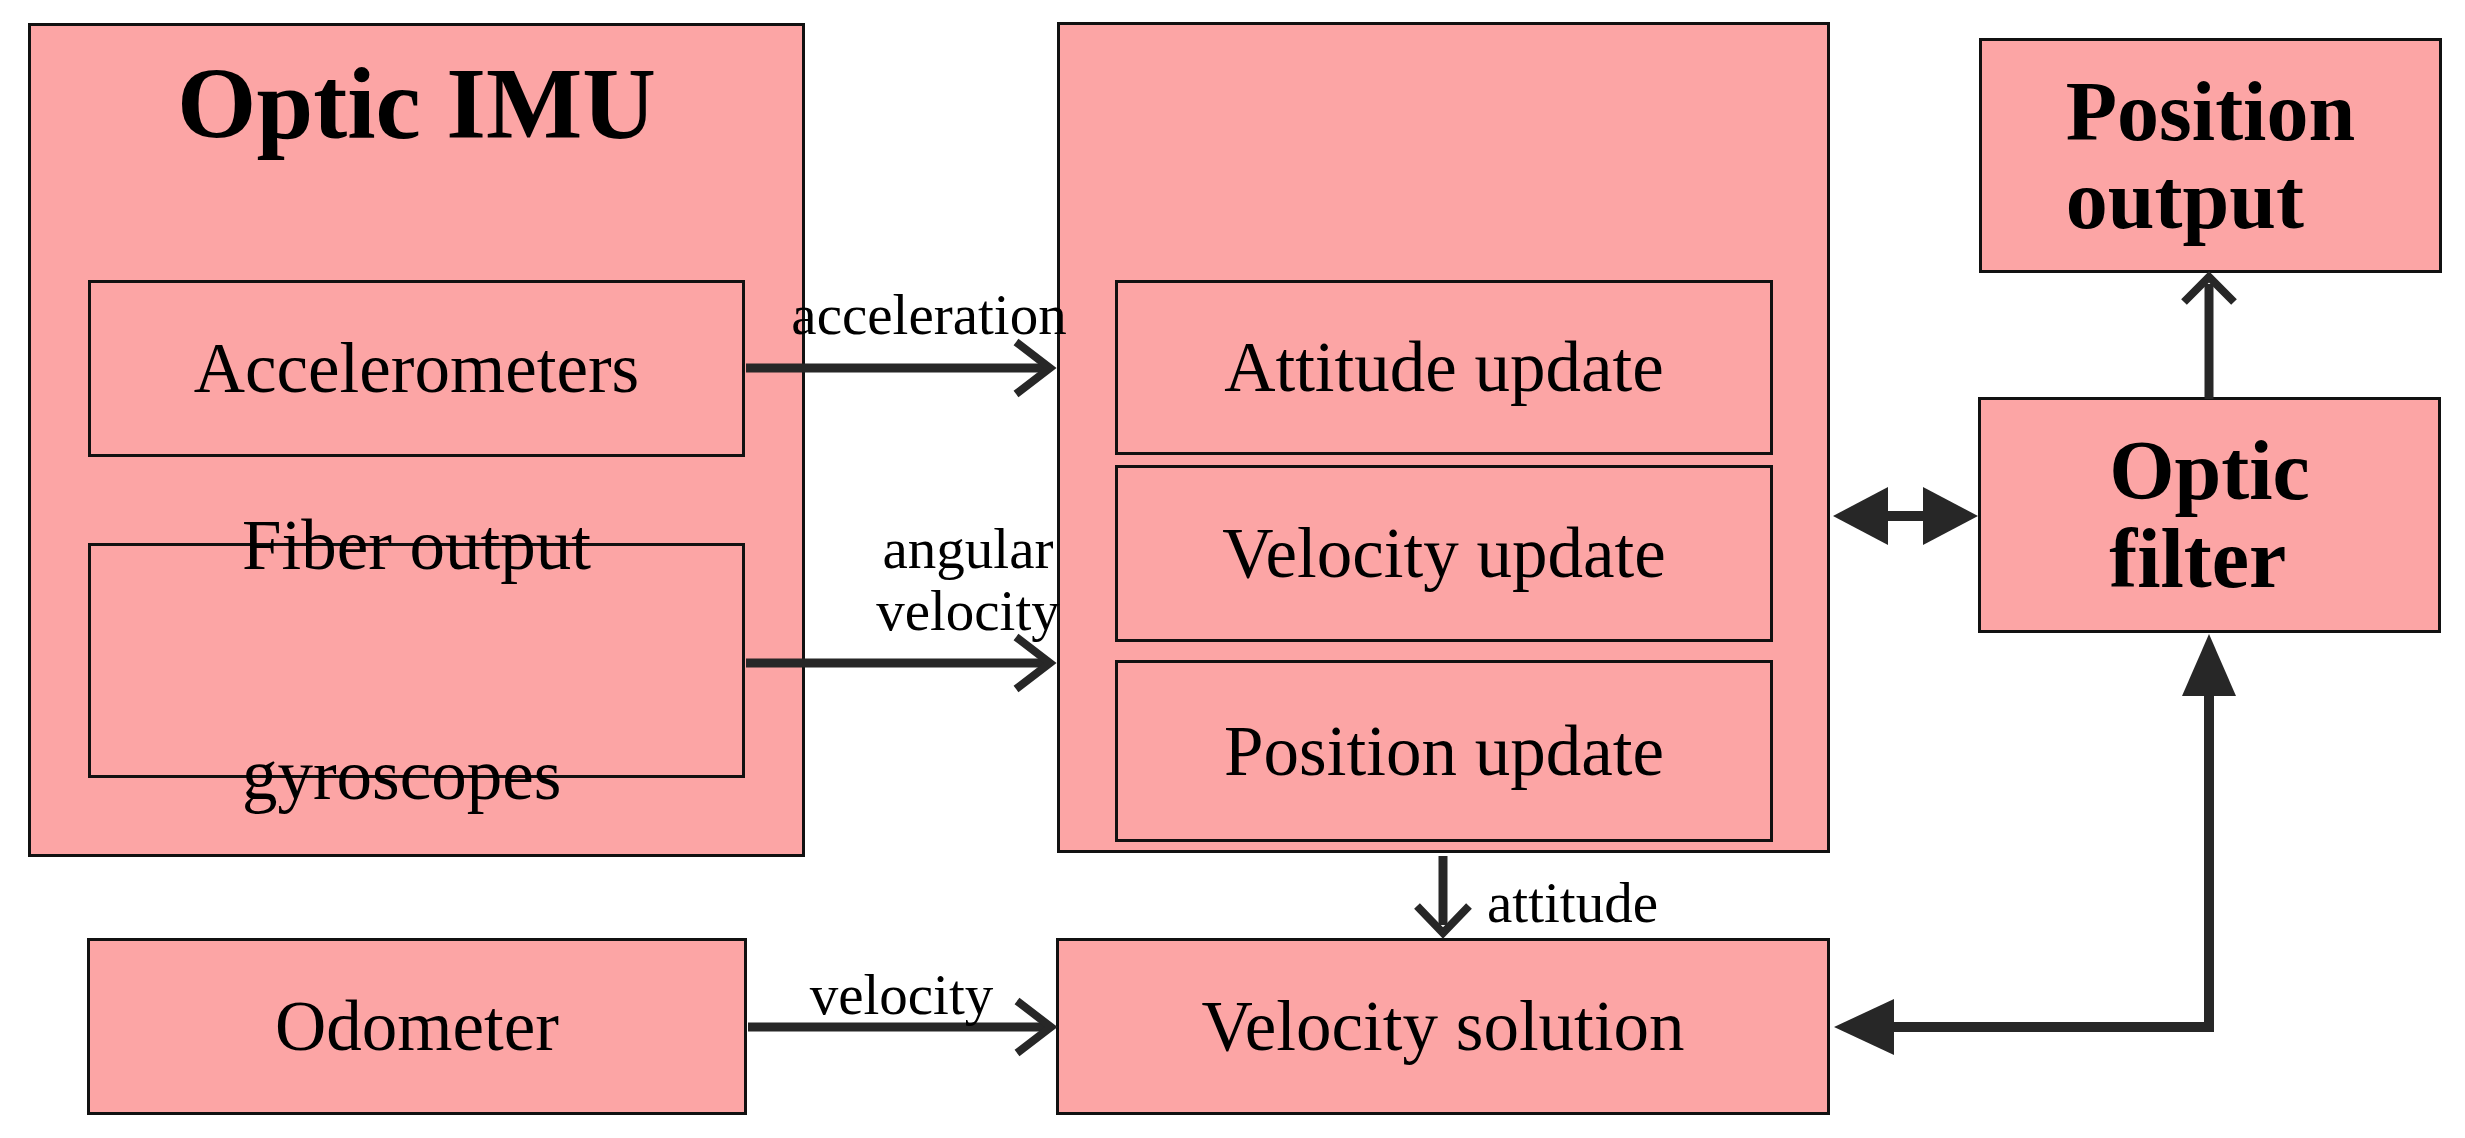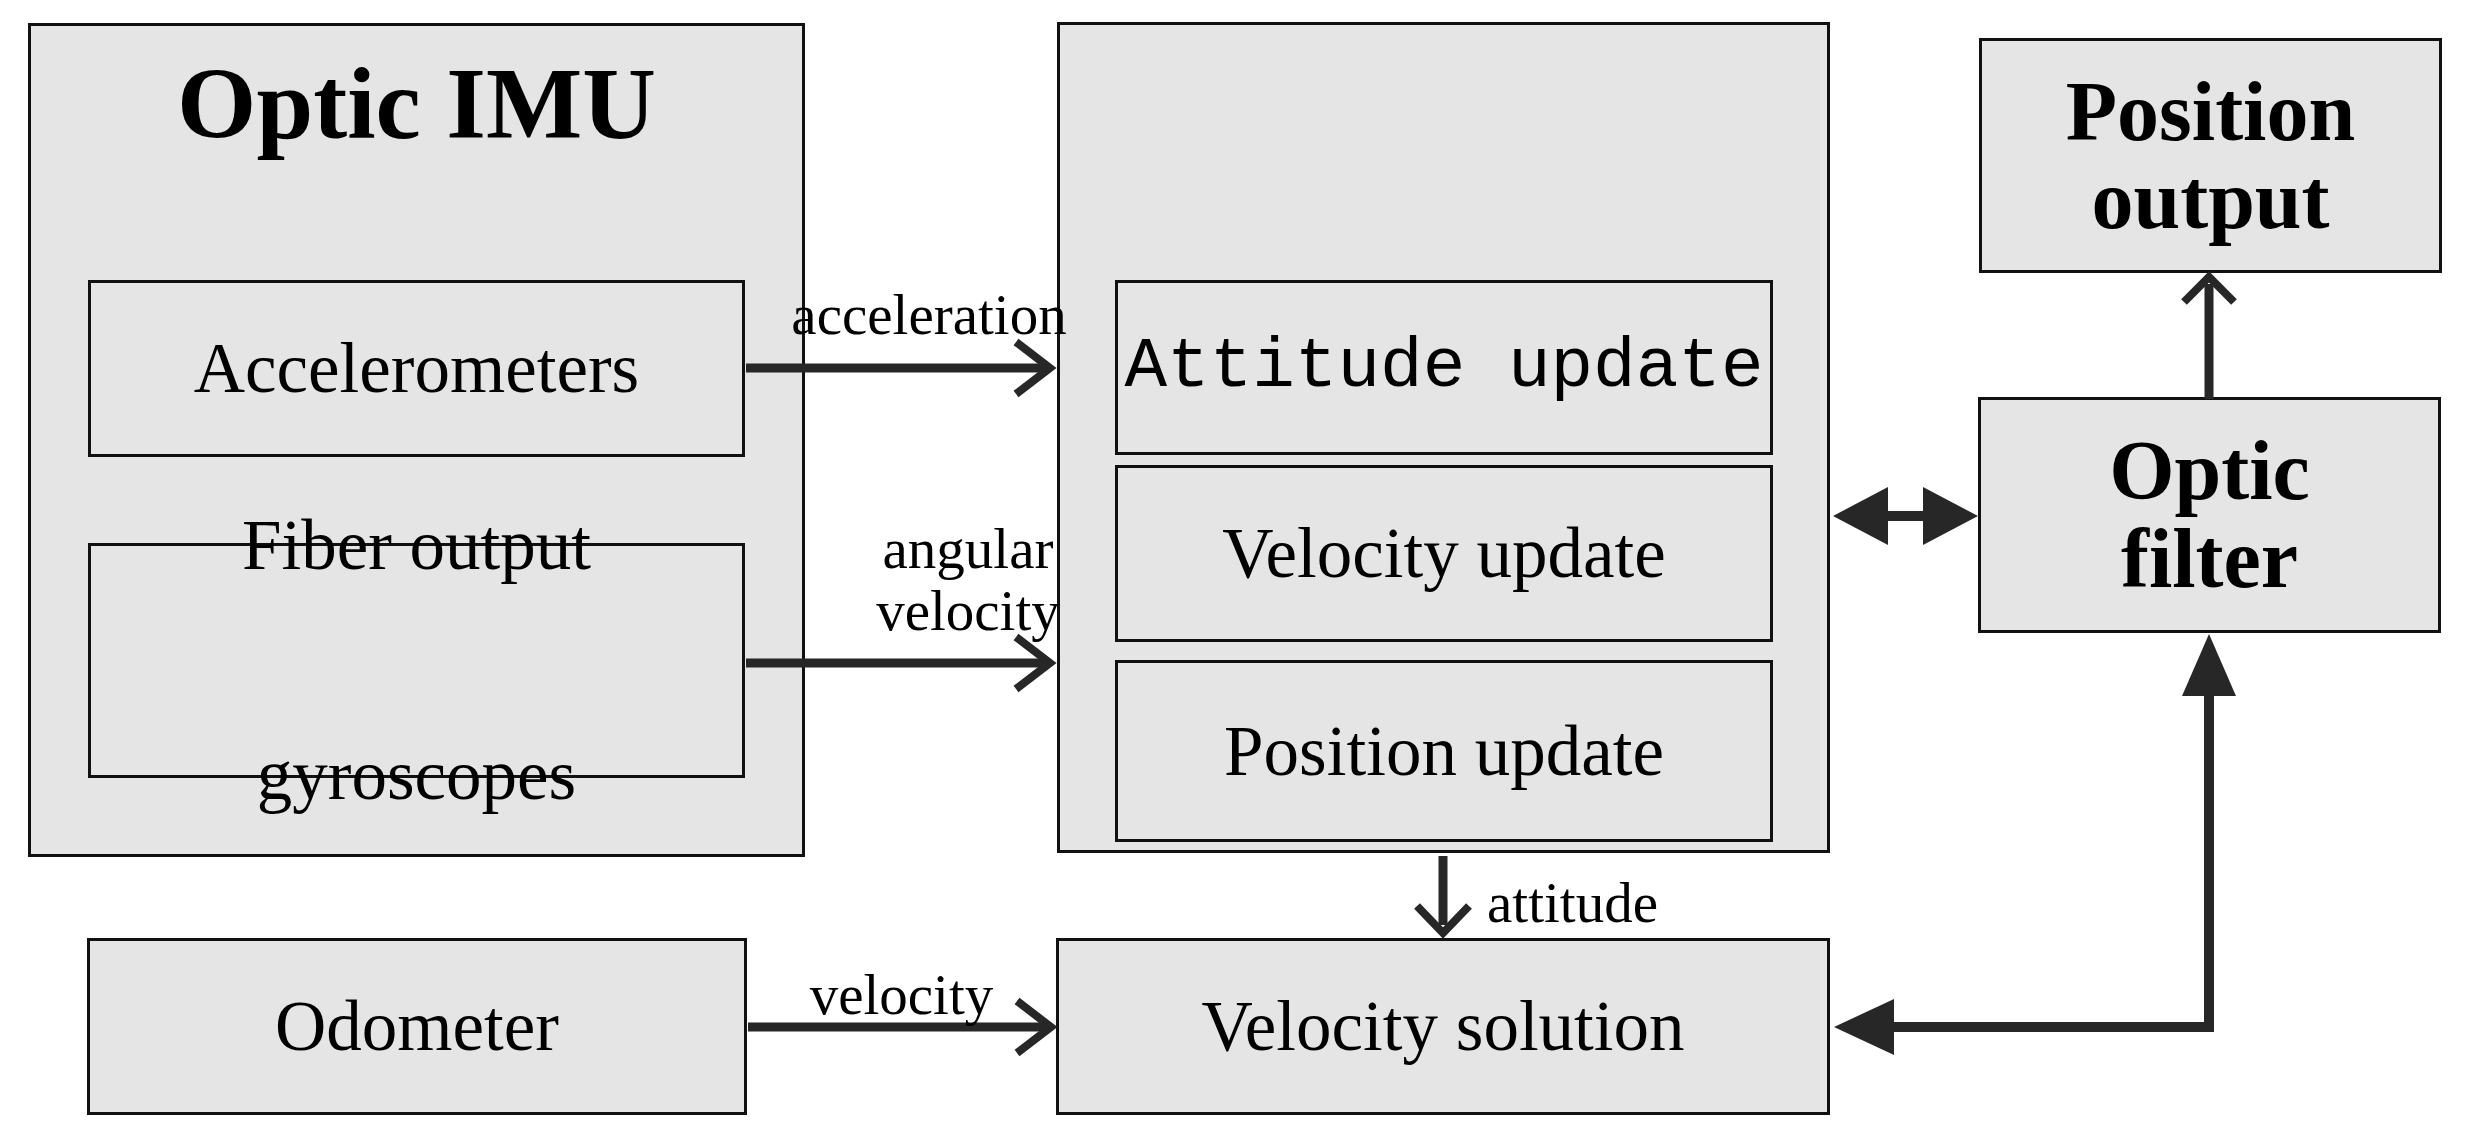--- a/index.html
+++ b/index.html
@@ -1,22 +1,22 @@
 <!DOCTYPE html>
 <html><head>
 <meta charset="utf-8">
 <style>
   html,body{margin:0;padding:0;background:#ffffff;}
   #stage{
     position:relative;width:2465px;height:1138px;background:#ffffff;overflow:hidden;
     font-family:"Liberation Serif","DejaVu Serif",serif;color:#000000;
   }
   .box{
-    position:absolute;border:3px solid #111111;background:#e5e5e5;box-sizing:border-box;
-    display:flex;align-items:center;justify-content:center;text-align:center;
+    position:absolute;border:3px solid #111111;background:#fca5a5;box-sizing:border-box;
+    display:flex;align-items:center;justify-content:center;
   }
   .node-label{font-size:71px;line-height:1.08;white-space:pre;}
   .big-title{font-size:102px;font-weight:bold;line-height:104px;}
   .mid-title{font-size:84px;font-weight:bold;line-height:88px;}
   .txt{position:absolute;text-align:center;}
   .edge-label{font-size:57px;line-height:62px;color:#000000;}
   svg{position:absolute;left:0;top:0;}
   .shaft{stroke:#272727;stroke-width:9;fill:none;}
   .shaft-thick{stroke:#272727;stroke-width:10;fill:none;}
   .chevron{stroke:#272727;stroke-width:8;fill:none;stroke-linecap:butt;stroke-linejoin:miter;}
@@ -40,21 +40,21 @@
     <span class="node-label">
       <span style="display:block;">Fiber output</span>
       <span style="display:block;">gyroscopes</span>
     </span>
   </div>
 
   <div class="box" style="left:87px;top:938px;width:660px;height:177px;">
     <span class="node-label">Odometer</span>
   </div>
 
-  <div class="box" style="left:1115px;top:280px;width:658px;height:175px;font-family:Liberation Mono, monospace;">
+  <div class="box" style="left:1115px;top:280px;width:658px;height:175px;">
     <span class="node-label">Attitude update</span>
   </div>
 
   <div class="box" style="left:1115px;top:465px;width:658px;height:177px;">
     <span class="node-label">Velocity update</span>
   </div>
 
   <div class="box" style="left:1115px;top:660px;width:658px;height:182px;">
     <span class="node-label">Position update</span>
   </div>

